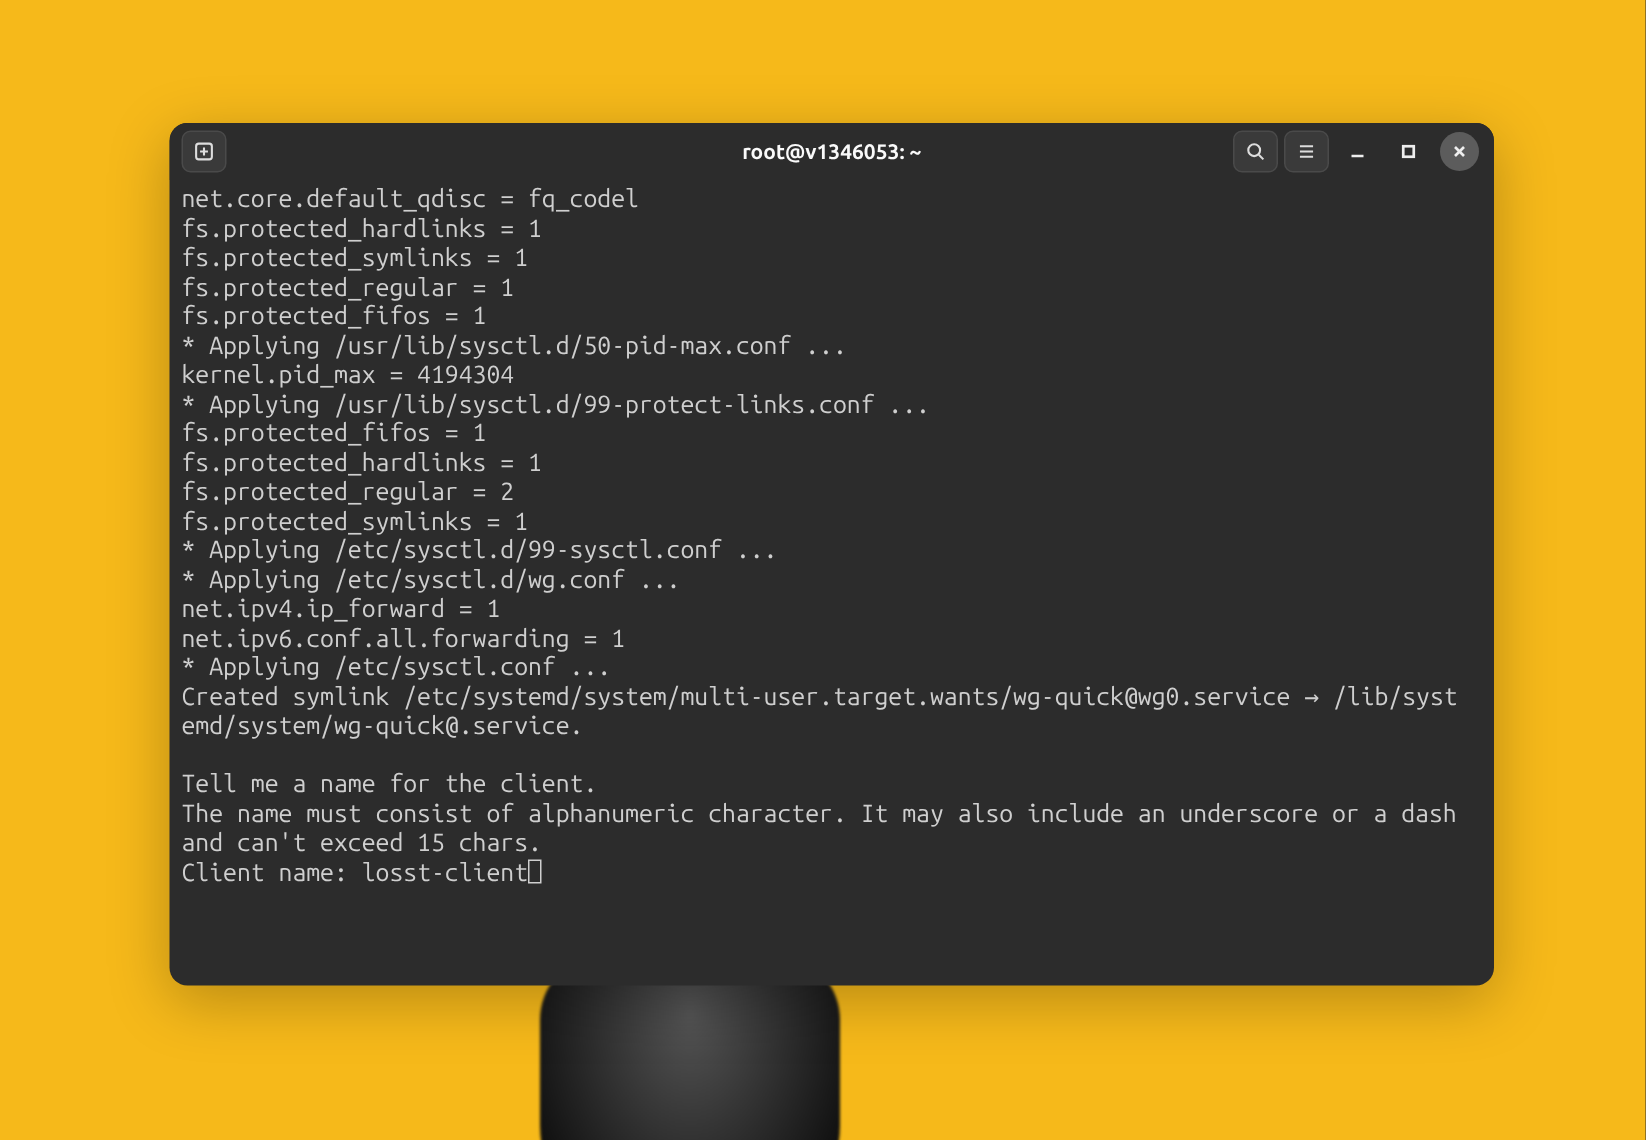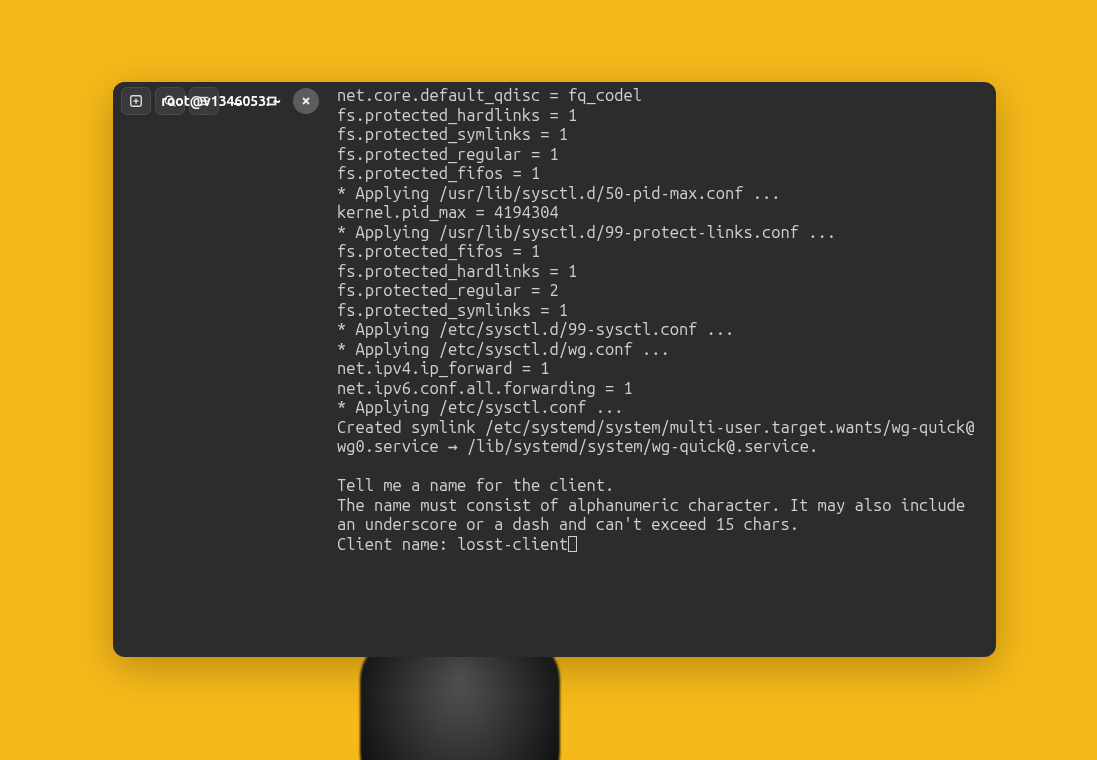--- a/index.html
+++ b/index.html
@@ -24,21 +24,21 @@
   .terminal-window {
     position: absolute;
     left: 113px;
     top: 82px;
     width: 883px;
     height: 575px;
     background: #2c2c2c;
     border-radius: 12px;
     box-shadow: 0 10px 40px rgba(0,0,0,0.25);
     display: flex;
-    flex-direction: row;
+    flex-direction: column;
     overflow: hidden;
     z-index: 1;
     justify-content: space-between;
   }
   .titlebar {
     height: 38px;
     background: #2c2c2c;
     display: flex;
     align-items: center;
     padding: 0 6px;

